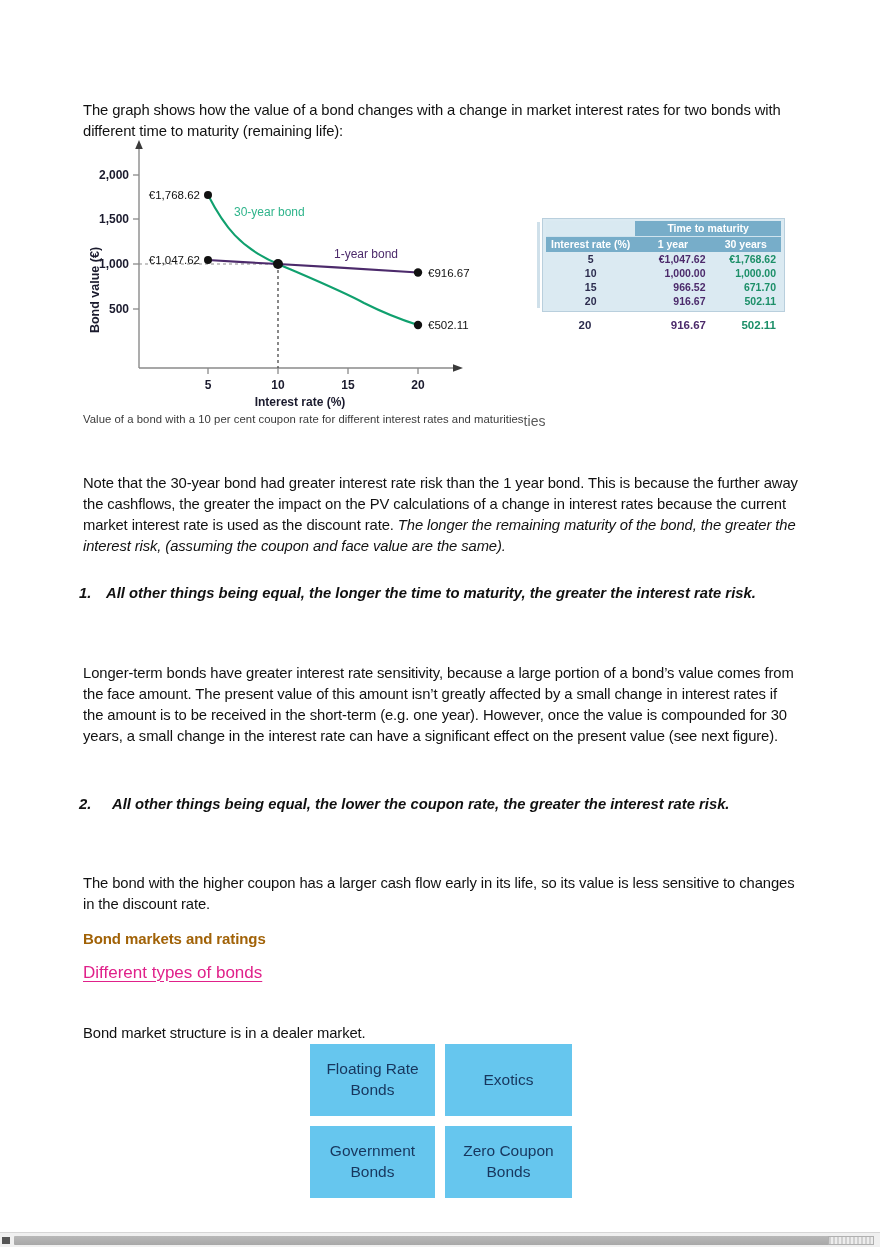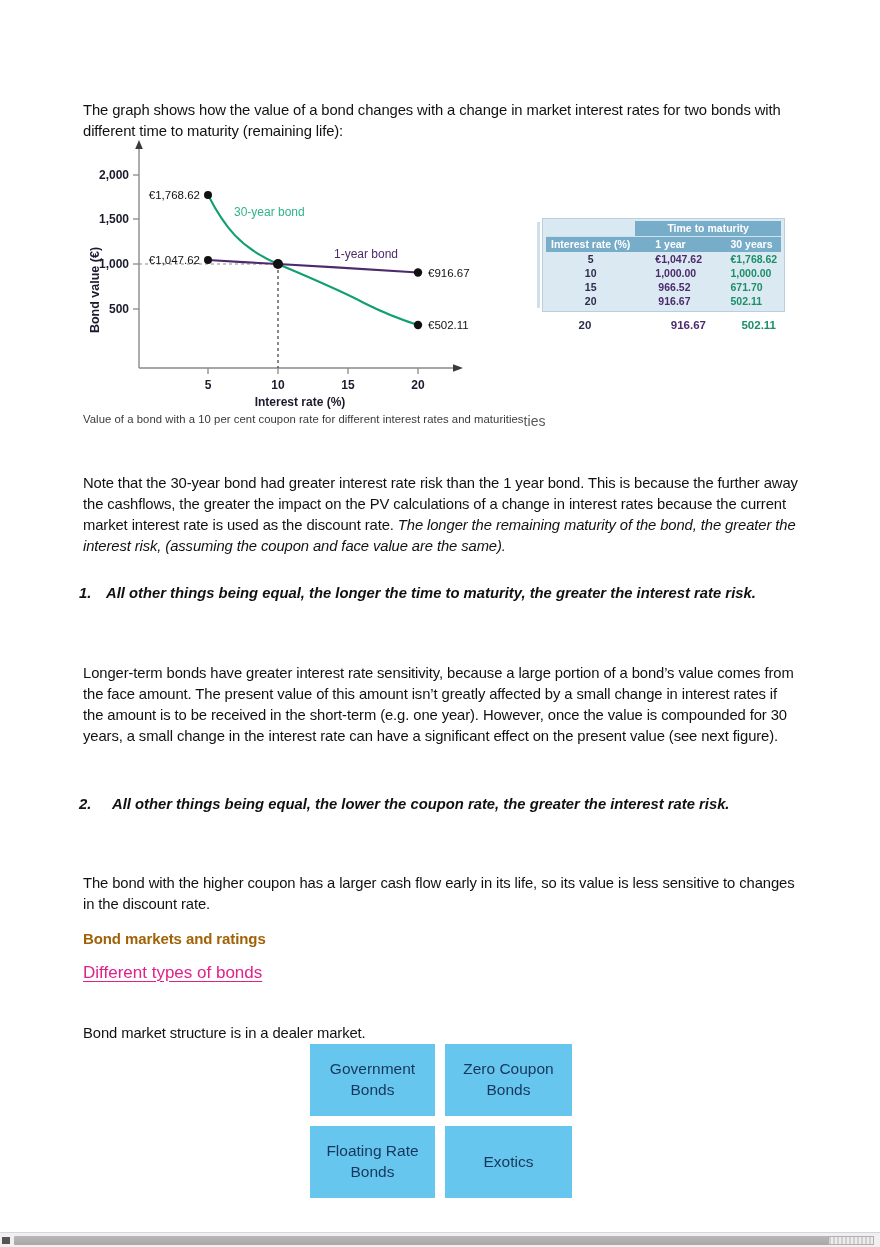--- a/index.html
+++ b/index.html
@@ -55,40 +55,40 @@
     position: relative;
   }
   .tbl {
     border-collapse: collapse;
     width: 100%;
     font-size: 10.5px;
     font-weight: bold;
     table-layout: fixed;
   }
   .tbl th, .tbl td {
-    padding: 1px 20px;
+    padding: 1px 5px;
     white-space: nowrap;
   }
   .hdr-top th {
     background: #77adc9;
     color: #ffffff;
     text-align: center;
     font-weight: bold;
     height: 15px;
   }
   .hdr-top th.blank { background: #d9e9f1; }
   .hdr-sub th {
     background: #77adc9;
     color: #ffffff;
     font-weight: bold;
     height: 16px;
     border-top: 1px solid #cfe3ee;
   }
   .hdr-sub th.c-rate { text-align: left; padding-left: 5px; }
-  .hdr-sub th.c-y1   { text-align: left; }
+  .hdr-sub th.c-y1   { text-align: center; }
   .hdr-sub th.c-y30  { text-align: center; }
   .tbl tbody td { background: #dbeaf2; text-align: right; height: 14px; }
   .tbl tbody td.c-rate { text-align: center; color: #2c2c4e; }
   .tbl tbody td.c-y1   { color: #4c2a6b; }
   .tbl tbody td.c-y30  { color: #1c8f68; }
   
   #ghost-row {
     position: absolute;
     left: 3px; top: 100px;
     width: 237px;
@@ -365,26 +365,26 @@
   <p class="para" id="tail-para">The bond with the higher coupon has a larger cash flow early in its life, so its value is less sensitive to changes in the discount rate.</p>
 
   <h2 id="section-heading">Bond markets and ratings</h2>
 
   <a id="subsection-link">Different types of bonds</a>
 
   <p class="para" id="dealer-para">Bond market structure is in a dealer market.</p>
 
   <div id="bond-boxes">
     <div class="box-row">
+      <div class="bond-box w1">Floating Rate Bonds</div>
+      <div class="bond-box w2">Exotics</div>
+    </div>
+    <div class="box-row">
       <div class="bond-box w1">Government Bonds</div>
       <div class="bond-box w2">Zero Coupon Bonds</div>
-    </div>
-    <div class="box-row">
-      <div class="bond-box w1">Floating Rate Bonds</div>
-      <div class="bond-box w2">Exotics</div>
     </div>
   </div>
 </div>
 
 <div id="hscrollbar">
   <div id="hscroll-left-arrow"></div>
   <div id="hscroll-track"></div>
   <div id="hscroll-thumb"></div>
 </div>
 

